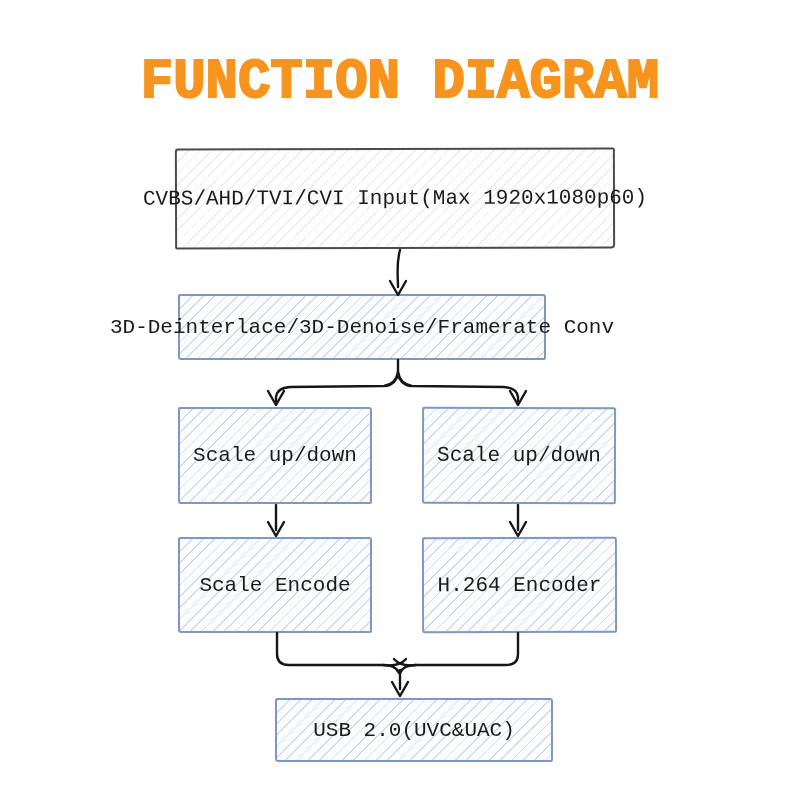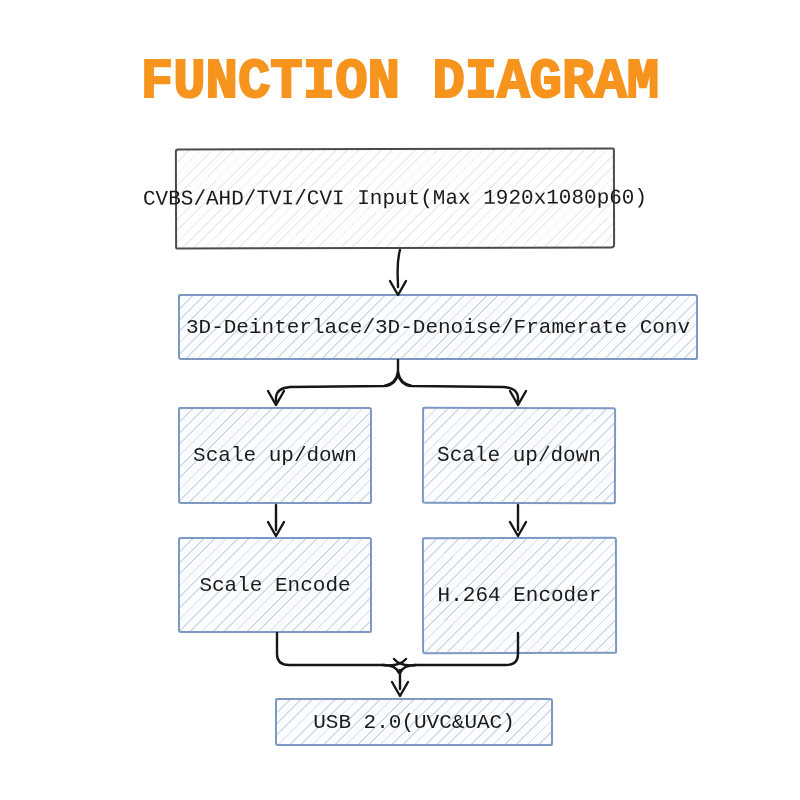--- a/index.html
+++ b/index.html
@@ -57,26 +57,26 @@
   .blue {
     border: 2.5px solid #7d98c3;
     border-radius: 2px 3px 2px 3px;
     background-color: #fcfdff;
     background-image: repeating-linear-gradient(
       135deg,
       rgba(112,140,190,0.30) 0px, rgba(112,140,190,0.30) 1.2px,
       transparent 1.2px, transparent 8px);
   }
   #n-input   { left: 175px; top: 148px; width: 440px; height: 101px; transform: rotate(-0.15deg); }
-  #n-pre     { left: 178px; top: 294px; width: 520px; height: 66px; }
+  #n-pre     { left: 178px; top: 294px; width: 368px; height: 66px; }
   #n-scale-l { left: 178px; top: 407px; width: 194px; height: 97px; }
   #n-scale-r { left: 422px; top: 407px; width: 194px; height: 97px; transform: rotate(0.15deg); }
   #n-mjpeg   { left: 178px; top: 537px; width: 194px; height: 96px; }
-  #n-h264    { left: 422px; top: 537px; width: 195px; height: 117px; transform: rotate(-0.1deg); }
-  #n-usb     { left: 275px; top: 698px; width: 278px; height: 48px; justify-content: center; }
+  #n-h264    { left: 422px; top: 537px; width: 195px; height: 96px; transform: rotate(-0.1deg); }
+  #n-usb     { left: 275px; top: 698px; width: 278px; height: 64px; justify-content: center; }
   .arrows {
     position: absolute;
     left: 0; top: 0;
     width: 800px; height: 800px;
     pointer-events: none;
   }
   .arrows path {
     fill: none;
     stroke: #161616;
     stroke-width: 2.4;

